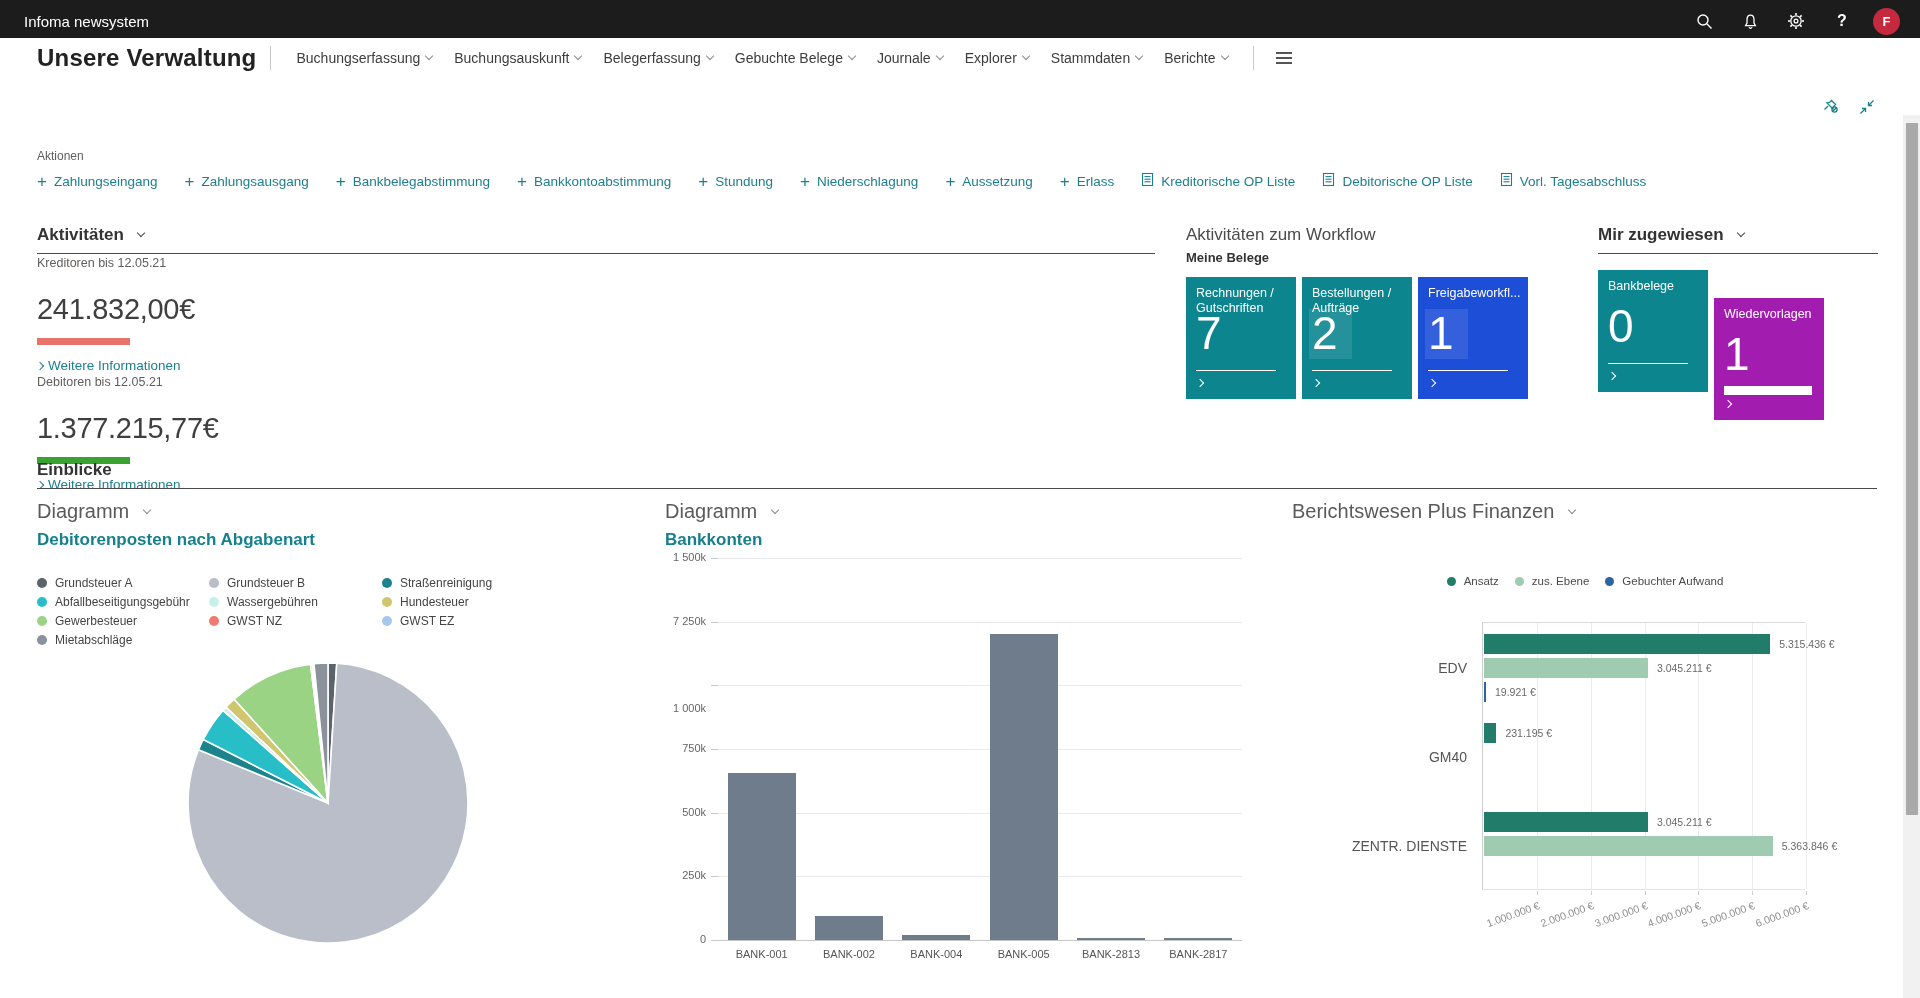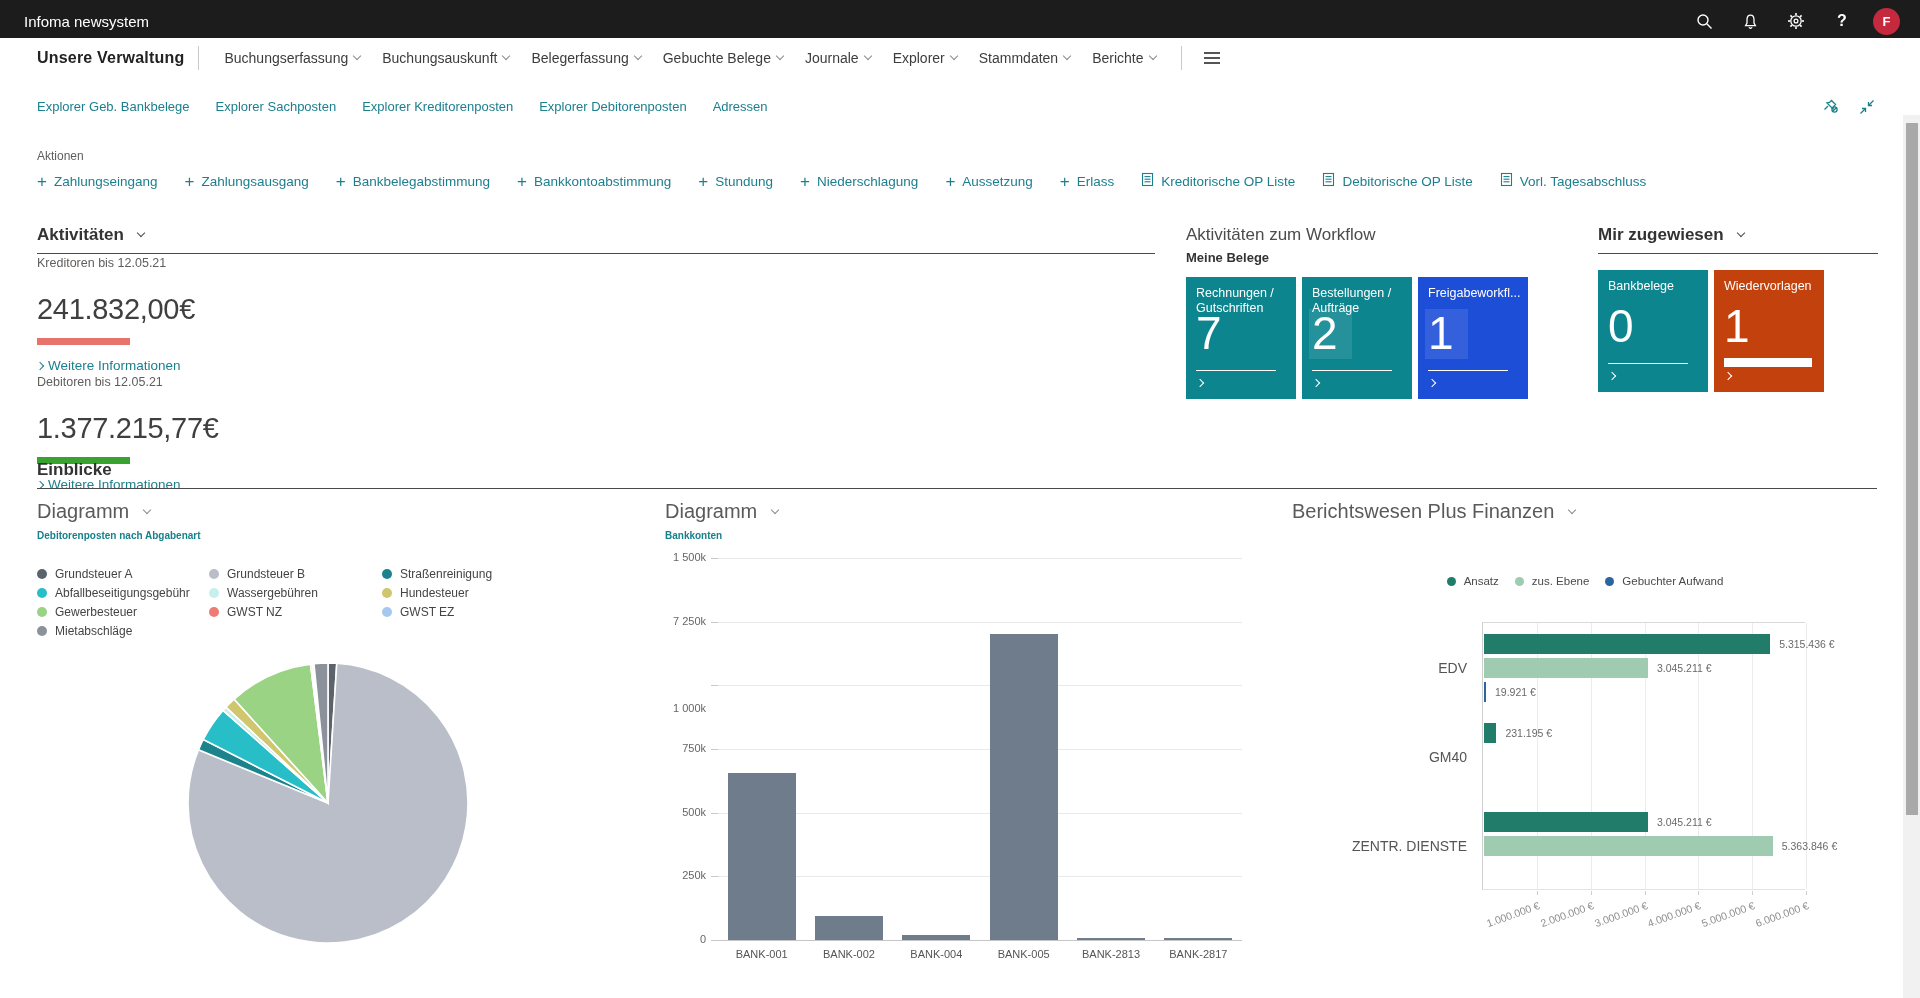--- a/index.html
+++ b/index.html
@@ -13,21 +13,21 @@
   .tb-title { font-size:15px; }
   .tb-spacer { flex:1; }
   .tb-ic { width:46px; height:38px; display:flex; align-items:center; justify-content:center; cursor:pointer; }
   .tb-help { font-size:16px; font-weight:bold; }
   .avatar { width:27px; height:27px; border-radius:50%; background:#c5293d; color:#fff; display:flex;
             align-items:center; justify-content:center; font-size:13px; font-weight:bold; margin:0 10px 0 8px; }
 
   
   .navbar { position:absolute; top:38px; left:0; right:0; height:40px; background:#fff;
             display:flex; align-items:center; padding-left:37px; }
-  .home { font-size:16px; font-weight:700; color:#222; letter-spacing:.2px; }
+  .home { font-size:24px; font-weight:700; color:#222; letter-spacing:.2px; }
   .vdiv { width:1px; height:24px; background:#c8c8c8; margin:0 14px; }
   .nav-item { font-size:14px; color:#3d3d3d; margin:0 11px; display:flex; align-items:center; cursor:pointer; }
   .chev-down { display:inline-block; width:6px; height:6px; border-right:1.3px solid #8a8a8a;
                border-bottom:1.3px solid #8a8a8a; transform:rotate(45deg); margin-left:6px; margin-top:-4px; }
   .chev-down.dark { border-color:#4a4a4a; }
   .burger { margin-left:4px; cursor:pointer; display:flex; flex-direction:column; gap:3.5px; padding:4px; }
   .burger i { display:block; width:16px; height:1.6px; background:#555; }
 
   .subnav { position:absolute; top:99px; left:37px; display:flex; gap:26px; }
   .subnav-link { font-size:13px; color:#1b7f8d; cursor:pointer; text-decoration:none; }
@@ -69,21 +69,21 @@
   .t-count span { font-size:46px; font-weight:200; line-height:1.05; display:inline-block; }
   .t-count span.hl { background:rgba(255,255,255,.10); padding:0 14px 2px 3px; margin-left:-3px; }
   .t-line { position:absolute; left:10px; top:93px; width:80px; height:1px; background:#fff; }
   .t-thick { position:absolute; left:10px; top:88px; width:88px; height:9px; background:#fff; }
   .chev-right { position:absolute; left:11px; top:103px; width:6px; height:6px;
                 border-top:1.5px solid #fff; border-right:1.5px solid #fff; transform:rotate(45deg); }
 
   
   .insights-head { position:absolute; left:37px; top:460px; width:1840px; }
   .card-title { font-size:20px; font-weight:400; color:#5a5a5a; display:flex; align-items:center; gap:9px; }
-  .card-sub { font-size:10px; font-weight:700; color:#17808d; margin-top:7px; }
+  .card-sub { font-size:17px; font-weight:700; color:#17808d; margin-top:7px; }
   .card { position:absolute; top:500px; }
   .card1 { left:37px;  width:600px; height:470px; }
   .card2 { left:665px; width:600px; height:470px; }
   .card3 { left:1292px; width:586px; height:470px; }
 
   
   .pie-legend { margin-top:26px; display:grid; grid-template-columns:172px 173px auto; row-gap:5px; width:560px; }
   .lg-item { display:flex; align-items:center; gap:8px; font-size:12px; color:#444; }
   .lg-dot { width:10px; height:10px; border-radius:50%; flex:none; }
   .pie-wrap { position:absolute; left:147px; top:159px; }
@@ -192,27 +192,20 @@
         </div>
       </div>
     <span class="vdiv"></span>
     <span class="burger">
         <i></i>
         <i></i>
         <i></i>
       </span>
   </nav>
 
-  <div class="subnav">
-      <a class="subnav-link">Explorer Geb. Bankbelege</a>
-      <a class="subnav-link">Explorer Sachposten</a>
-      <a class="subnav-link">Explorer Kreditorenposten</a>
-      <a class="subnav-link">Explorer Debitorenposten</a>
-      <a class="subnav-link">Adressen</a>
-    </div>
 
   <div class="page-icons">
     <span>
       <svg width="18" height="18" viewBox="0 0 18 18" fill="none" stroke="#17808d" stroke-width="1.3">
         <path d="M9.5 2.5 L13.5 6.5 L11.5 8.5 L11 11 L5 5 L7.5 4.5 Z"></path>
         <line x1="6" y1="8" x2="2.5" y2="11.5"></line>
         <circle cx="12.5" cy="11.5" r="2.6"></circle>
           <line x1="10.7" y1="13.3" x2="14.3" y2="9.7"></line>
       </svg>
     </span>
@@ -350,21 +343,21 @@
       <span class="chev-down dark"></span>
     </div>
     <div class="sec-rule"></div>
     <div class="tiles">
         <div class="tile" style="background: rgb(13, 133, 143);">
           <div class="t-label">Bankbelege</div>
           <div class="t-count"><span>0</span></div>
           <div class="t-line"></div>
           <span class="chev-right"></span>
         </div>
-        <div class="tile" style="background: #c2410c;">
+        <div class="tile" style="background: #a21caf; margin-top: 28px;">
           <div class="t-label">Wiedervorlagen</div>
           <div class="t-count"><span>1</span></div>
           <div class="t-thick"></div>
           <span class="chev-right"></span>
         </div>
       </div>
   </section>
 
   <section class="insights-head">
     <div class="sec-title">

